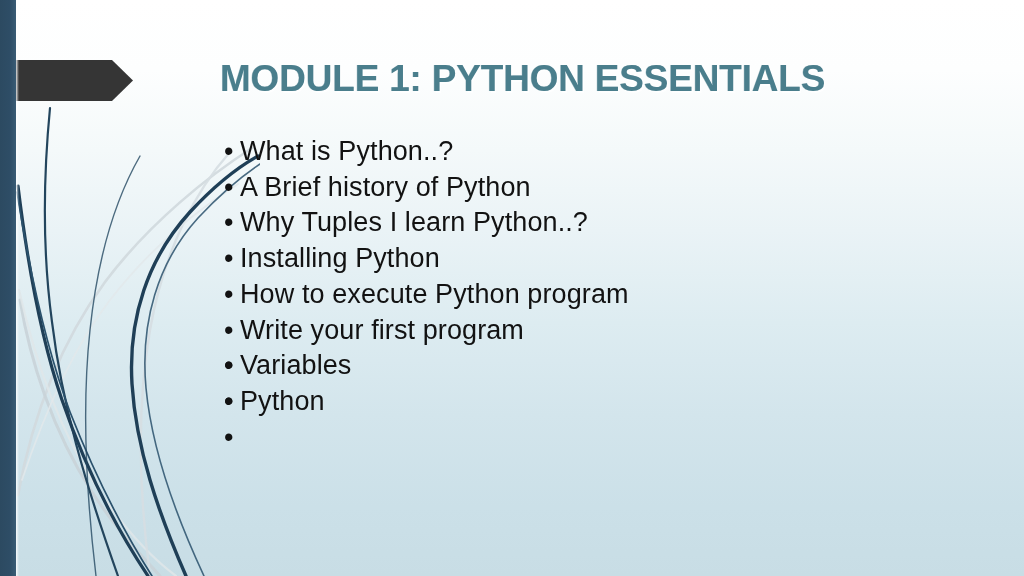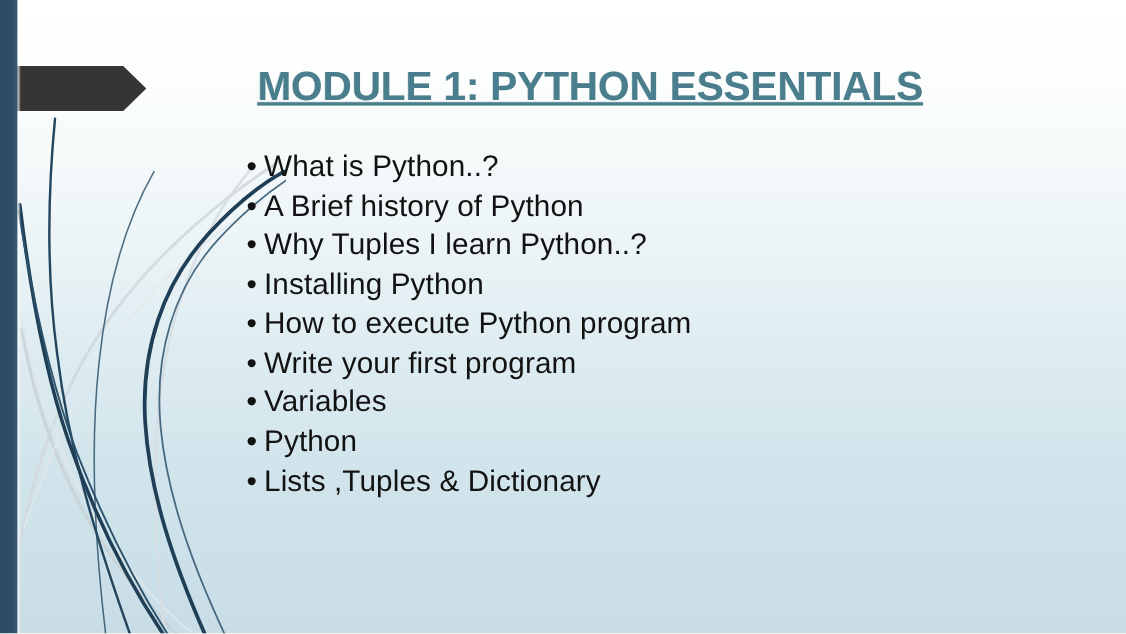--- a/index.html
+++ b/index.html
@@ -61,32 +61,31 @@
     position: absolute;
     left: 0;
     top: 60px;
     width: 133px;
     height: 41px;
   }
 
   
   #title {
     position: absolute;
-    left: 234px;
+    left: 220px;
     top: 56px;
     width: 760px;
     font-size: 37px;
     line-height: 46px;
     font-weight: bold;
     letter-spacing: -0.2px;
     color: #4a7e8c;
     text-shadow: 1.5px 1.5px 0.5px rgba(255,255,255,0.75),
                  -0.5px -0.5px 0 rgba(70,120,135,0.35);
     white-space: nowrap;
-    text-decoration: underline;
   }
 
   
   #bullets {
     position: absolute;
     left: 224px;
     top: 134px;
     width: 740px;
     list-style: none;
     margin: 0;
@@ -175,17 +174,16 @@
     </li>
     <li>
       <span class="bullet-dot">•</span>
     </li>
     <li>
       <span class="bullet-dot">•</span>
       <span>Python</span>
     </li>
     <li>
       <span class="bullet-dot">•</span>
-      <span>Lists ,Tuples &amp; Dictionary</span>
     </li>
   </ul>
 
 </div>
 
 </body></html>

